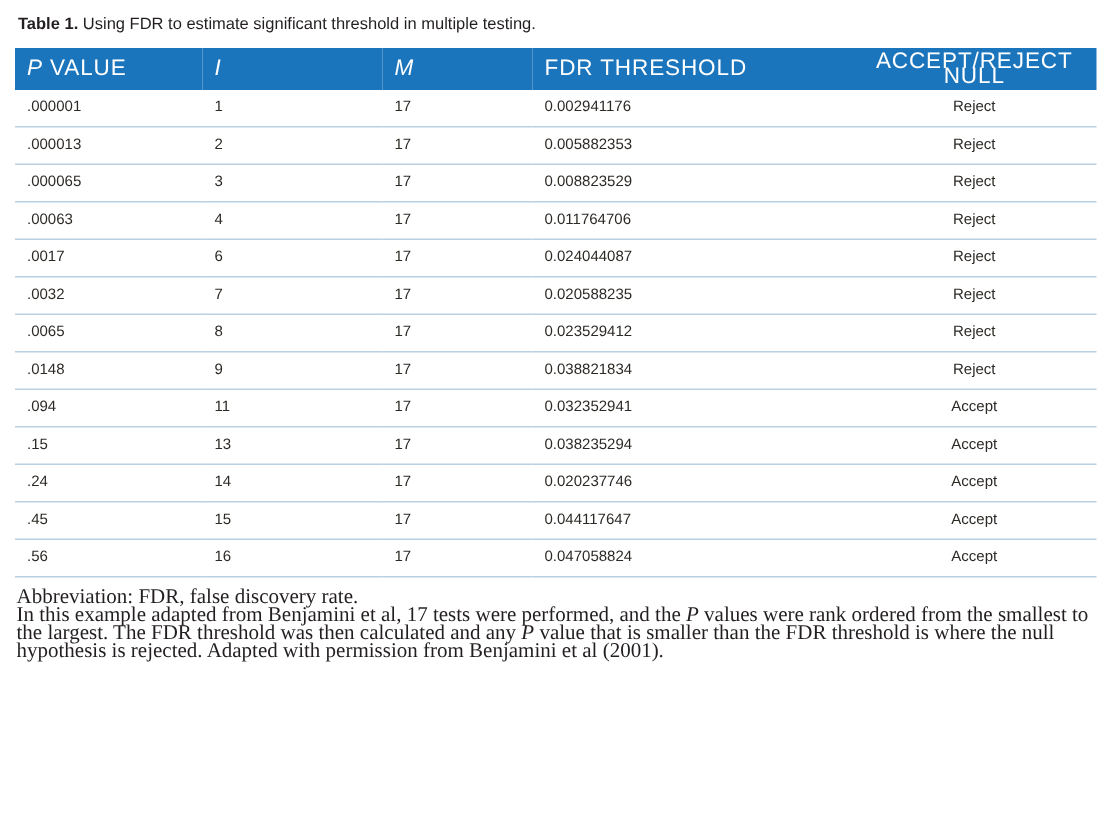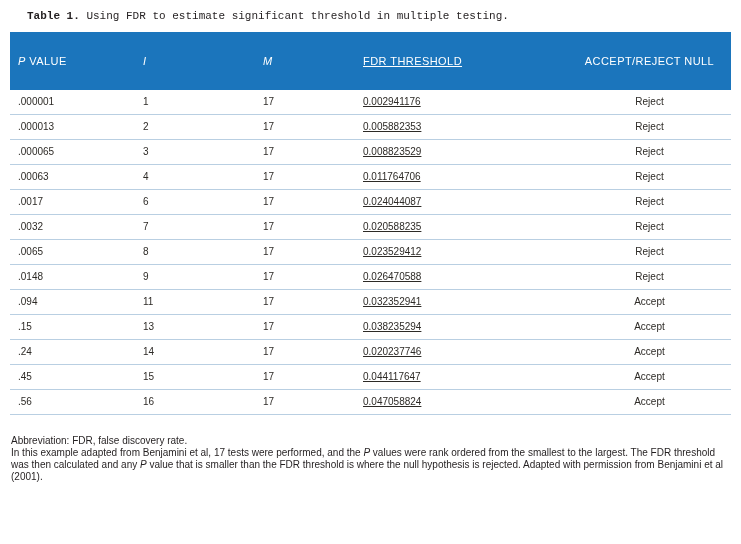--- a/index.html
+++ b/index.html
@@ -10,62 +10,62 @@
     background: #ffffff;
     font-family: "Liberation Sans", sans-serif;
     color: #231f20;
     overflow: hidden;
   }
   .page { padding: 9px 10px 0 10px; }
 
   .caption {
     font-size: 11px;
     line-height: 14px;
-    margin: 0 0 9px 17px;
-    font-family: Liberation Mono, monospace;
+    margin: 0 0 9px 2px;
   }
   .caption .label { font-weight: bold; }
 
   table.fdr {
     border-collapse: collapse;
     width: 721px;
     table-layout: fixed;
   }
   table.fdr thead th {
     background: #1b75bc;
     color: #ffffff;
     font-weight: normal;
-    font-size: 11px;
+    font-size: 15px;
     letter-spacing: 0.04em;
     text-align: left;
-    padding: 24px 8px;
+    padding: 4px 8px;
     line-height: 10px;
   }
   table.fdr thead th i { font-style: italic; }
   table.fdr th:nth-child(1), table.fdr td:nth-child(1) { width: 125px; }
   table.fdr th:nth-child(2), table.fdr td:nth-child(2) { width: 120px; }
   table.fdr th:nth-child(3), table.fdr td:nth-child(3) { width: 100px; }
-  table.fdr th:nth-child(4), table.fdr td:nth-child(4) { width: 213px; text-decoration: underline; }
+  table.fdr th:nth-child(4), table.fdr td:nth-child(4) { width: 213px; }
   table.fdr th:nth-child(5), table.fdr td:nth-child(5) { width: 163px; text-align: center; }
   table.fdr tbody td {
     font-size: 10px;
     line-height: 10px;
     color: #2d2a26;
     padding: 7px 8px;
     border-bottom: 1px solid #b9cfe2;
     white-space: nowrap;
     overflow: hidden;
   }
 
   .footnotes {
-    margin: 20px 0 0 1px;
-    font-size: 10px;
+    margin: 8px 0 0 1px;
+    font-size: 14px;
     line-height: 12px;
     color: #231f20;
     max-width: 721px;
+    font-family: Liberation Serif, serif;
   }
   .footnotes i { font-style: italic; }
 </style>
 </head>
 <body>
 
 <div class="page">
 
   <div class="caption">
     <span class="label">Table 1.</span><span> Using FDR to estimate significant threshold in multiple testing.</span>
@@ -128,21 +128,21 @@
           <td>.0065</td>
           <td>8</td>
           <td>17</td>
           <td>0.023529412</td>
           <td>Reject</td>
         </tr>
         <tr>
           <td>.0148</td>
           <td>9</td>
           <td>17</td>
-          <td>0.026470588</td>
+          <td>0.038821834</td>
           <td>Reject</td>
         </tr>
         <tr>
           <td>.094</td>
           <td>11</td>
           <td>17</td>
           <td>0.032352941</td>
           <td>Accept</td>
         </tr>
         <tr>

